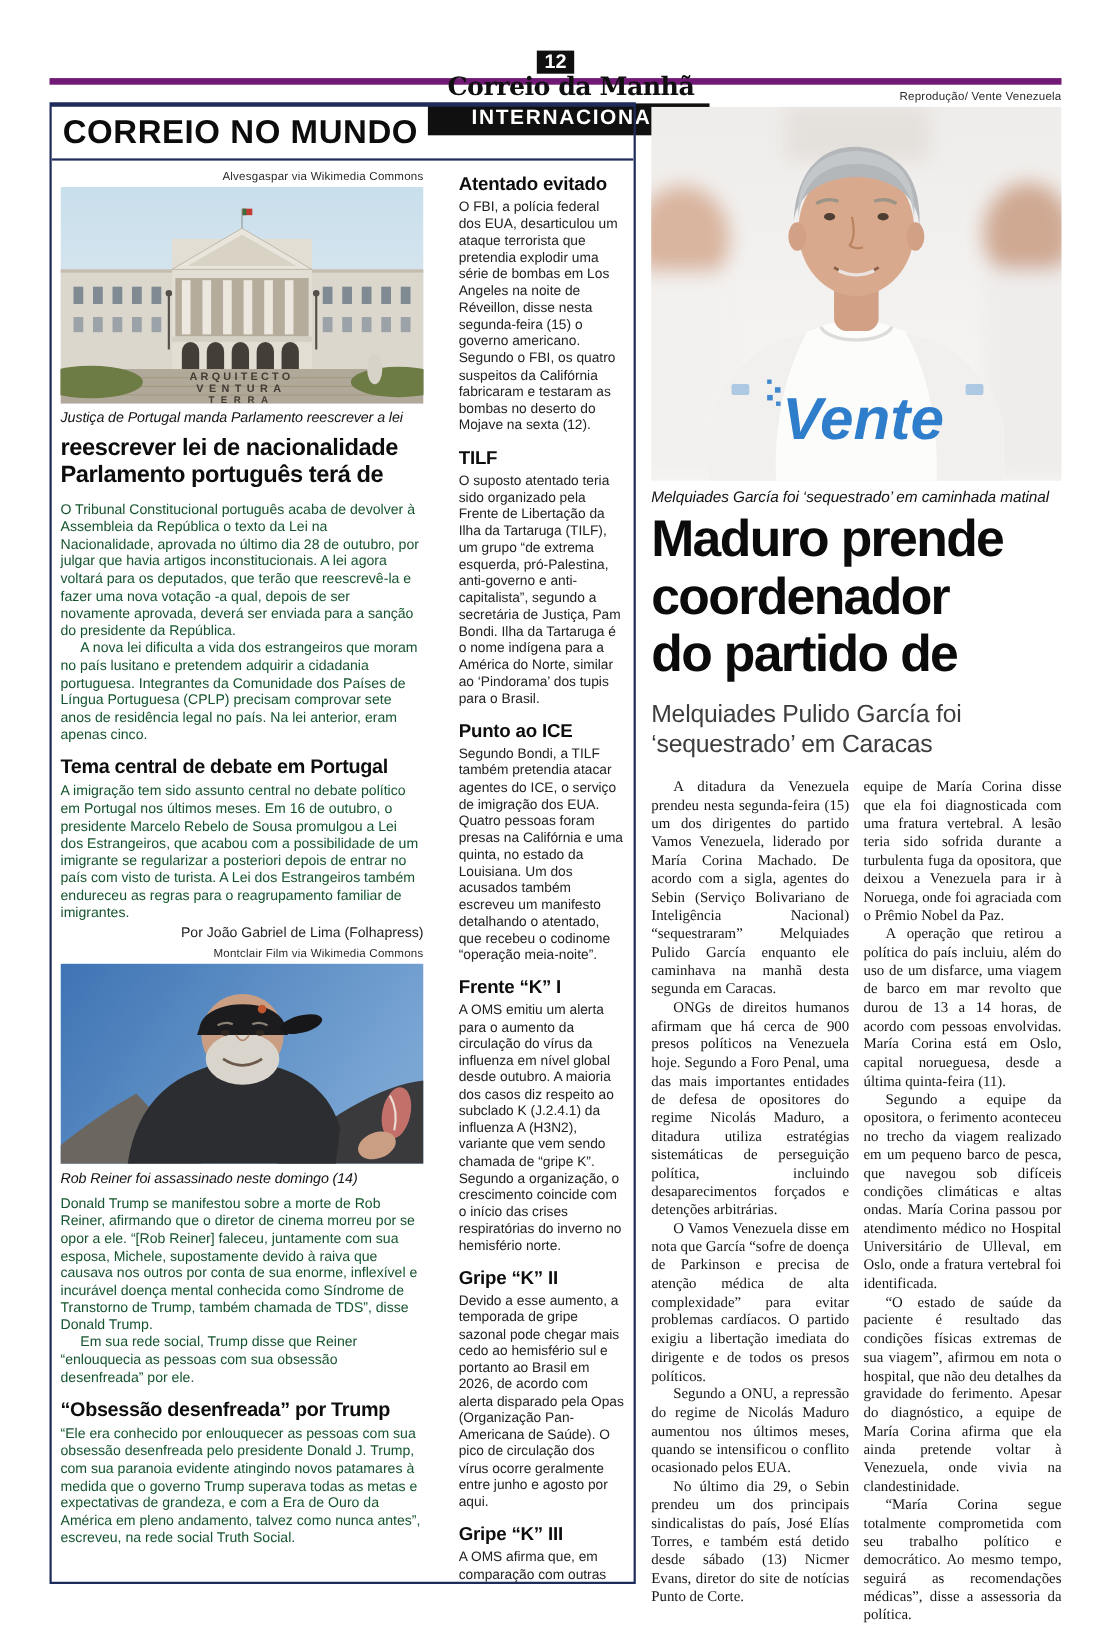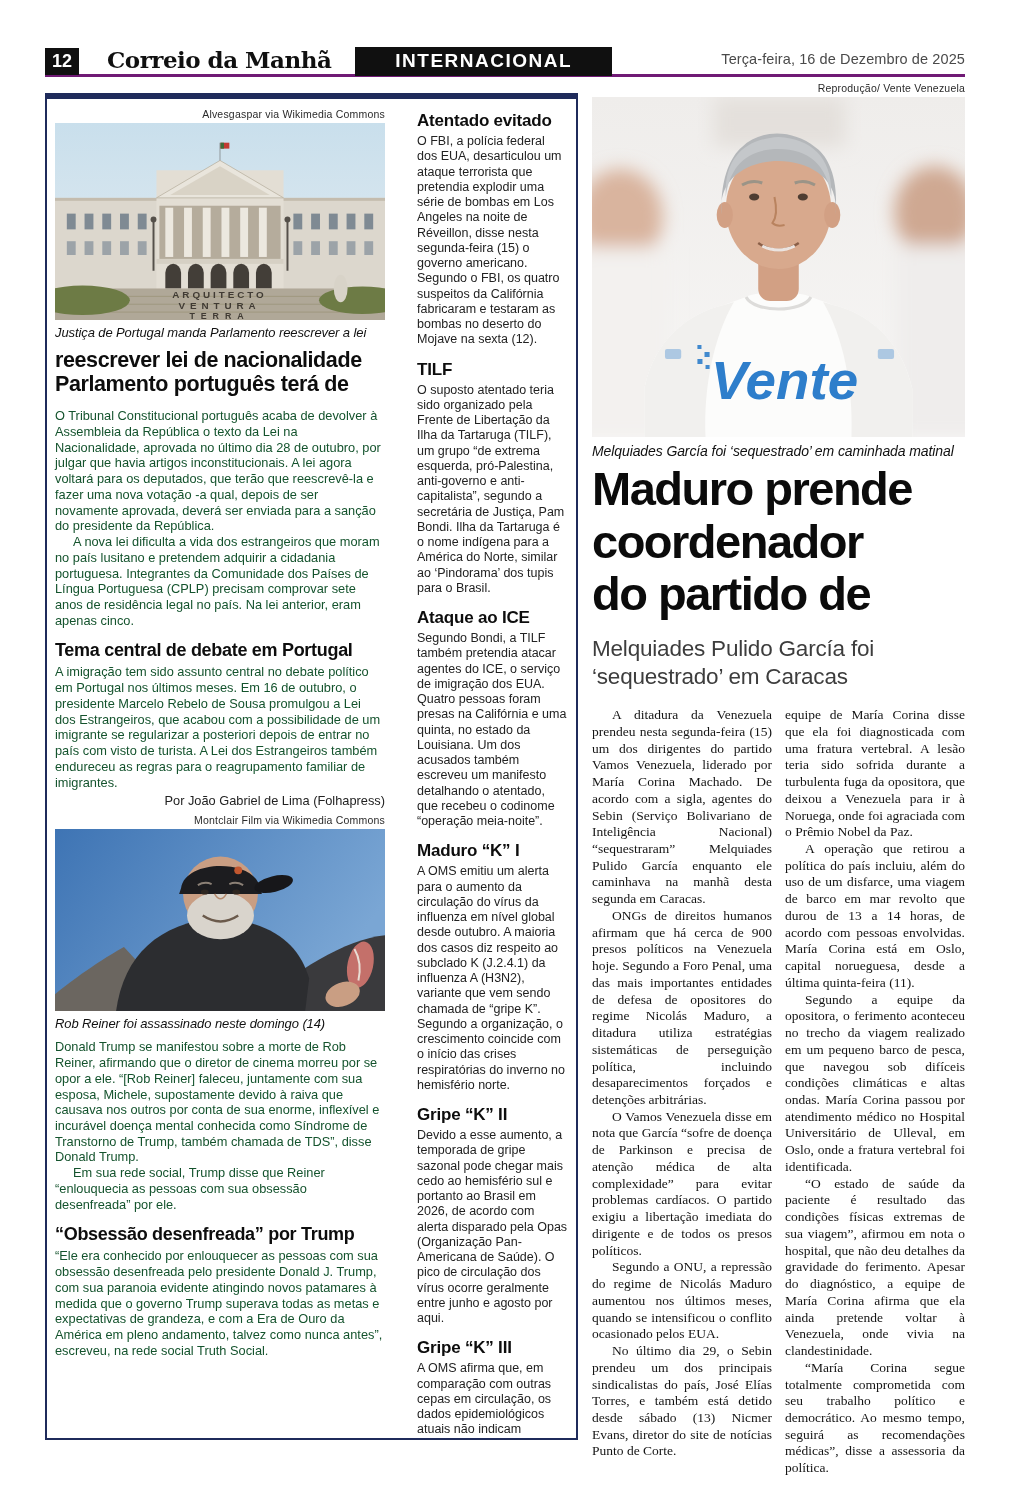--- a/index.html
+++ b/index.html
@@ -7,22 +7,22 @@
   body {
     background:#ffffff;
     font-family:"Liberation Sans", sans-serif;
     color:#1a1a1a;
     position:relative;
     overflow:hidden;
   }
   
   .topbar {
     position:absolute; left:45px; top:44px; width:920px; height:33px;
-    border-bottom:3px solid #701a75;
-    display:flex; align-items:center;
+    border-bottom:6px solid #701a75;
+    display:flex; align-items:center;flex-direction:column;
   }
   .pagenum-box {
     background:#101010; color:#fff; font-weight:bold; font-size:18px;
     width:34px; height:27px; display:flex; align-items:center; justify-content:center;
     position:relative; top:2px;
   }
   .masthead {
     font-family:"DejaVu Serif", serif; font-weight:bold; font-size:23px;
     letter-spacing:-0.5px; margin-left:28px; color:#101010; white-space:nowrap;
   }
@@ -82,20 +82,21 @@
 <header class="topbar">
   <div class="pagenum-box">12</div>
   <div class="masthead">Correio da Manhã</div>
   <div class="section-box">INTERNACIONAL</div>
   <div class="date">Terça-feira, 16 de Dezembro de 2025</div>
 </header>
 
 <div class="content">
 
   <section class="mundo-box">
+    <h1 class="mundo-title">CORREIO NO MUNDO</h1>
     <div class="mundo-rule"></div>
 
     <div class="mundo-cols">
 
       <div class="col-left">
         <div class="credit">Alvesgaspar via Wikimedia Commons</div>
 
         <svg class="photo" viewBox="0 0 335 200" width="330" height="197" preserveAspectRatio="none">
           <defs>
             <linearGradient id="sky1" x1="0" y1="0" x2="0" y2="1">
@@ -229,25 +230,25 @@
       <div class="col-mid">
         <div class="brief">
           <h3>Atentado evitado</h3>
           <p>O FBI, a polícia federal dos EUA, desarticulou um ataque terrorista que pretendia explodir uma série de bombas em Los Angeles na noite de Réveillon, disse nesta segunda-feira (15) o governo americano. Segundo o FBI, os quatro suspeitos da Califórnia fabricaram e testaram as bombas no deserto do Mojave na sexta (12).</p>
         </div>
         <div class="brief">
           <h3>TILF</h3>
           <p>O suposto atentado teria sido organizado pela Frente de Libertação da Ilha da Tartaruga (TILF), um grupo “de extrema esquerda, pró-Palestina, anti-governo e anti-capitalista”, segundo a secretária de Justiça, Pam Bondi. Ilha da Tartaruga é o nome indígena para a América do Norte, similar ao ‘Pindorama’ dos tupis para o Brasil.</p>
         </div>
         <div class="brief">
-          <h3>Ataque ao ICE</h3>
+          <h3>Punto ao ICE</h3>
           <p>Segundo Bondi, a TILF também pretendia atacar agentes do ICE, o serviço de imigração dos EUA. Quatro pessoas foram presas na Califórnia e uma quinta, no estado da Louisiana. Um dos acusados também escreveu um manifesto detalhando o atentado, que recebeu o codinome “operação meia-noite”.</p>
         </div>
         <div class="brief">
-          <h3>Maduro “K” I</h3>
+          <h3>Frente “K” I</h3>
           <p>A OMS emitiu um alerta para o aumento da circulação do vírus da influenza em nível global desde outubro. A maioria dos casos diz respeito ao subclado K (J.2.4.1) da influenza A (H3N2), variante que vem sendo chamada de “gripe K”. Segundo a organização, o crescimento coincide com o início das crises respiratórias do inverno no hemisfério norte.</p>
         </div>
         <div class="brief">
           <h3>Gripe “K” II</h3>
           <p>Devido a esse aumento, a temporada de gripe sazonal pode chegar mais cedo ao hemisfério sul e portanto ao Brasil em 2026, de acordo com alerta disparado pela Opas (Organização Pan-Americana de Saúde). O pico de circulação dos vírus ocorre geralmente entre junho e agosto por aqui.</p>
         </div>
         <div class="brief">
           <h3>Gripe “K” III</h3>
           <p>A OMS afirma que, em comparação com outras cepas em circulação, os dados epidemiológicos atuais não indicam aumento na gravidade da doença, embora o subtipo represente uma evolução dos vírus influenza A. A OMS reforça que a vacinação é essencial.</p>
         </div>

